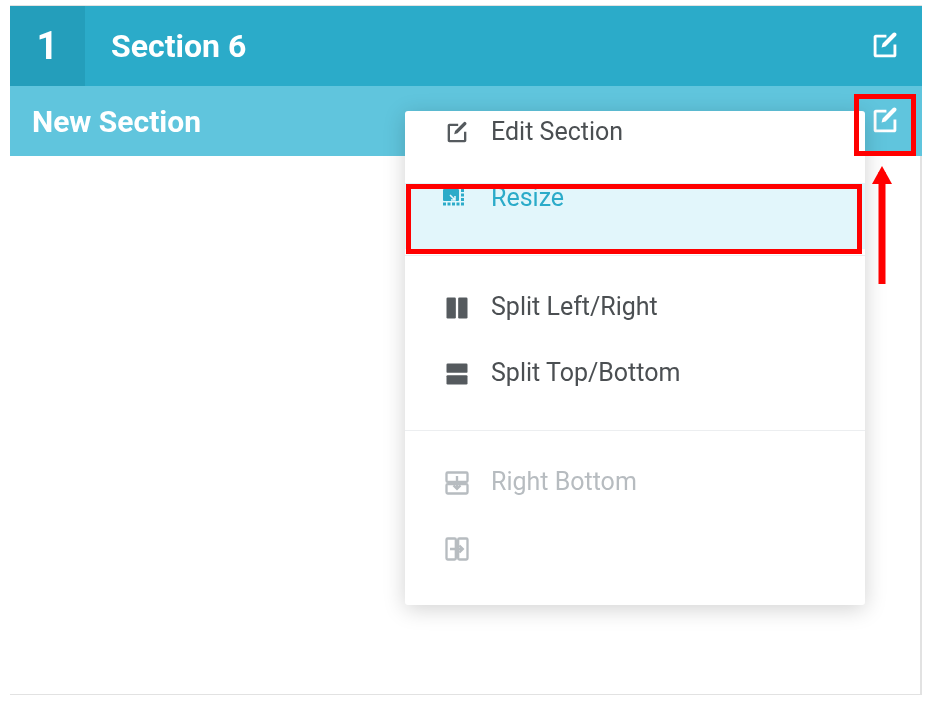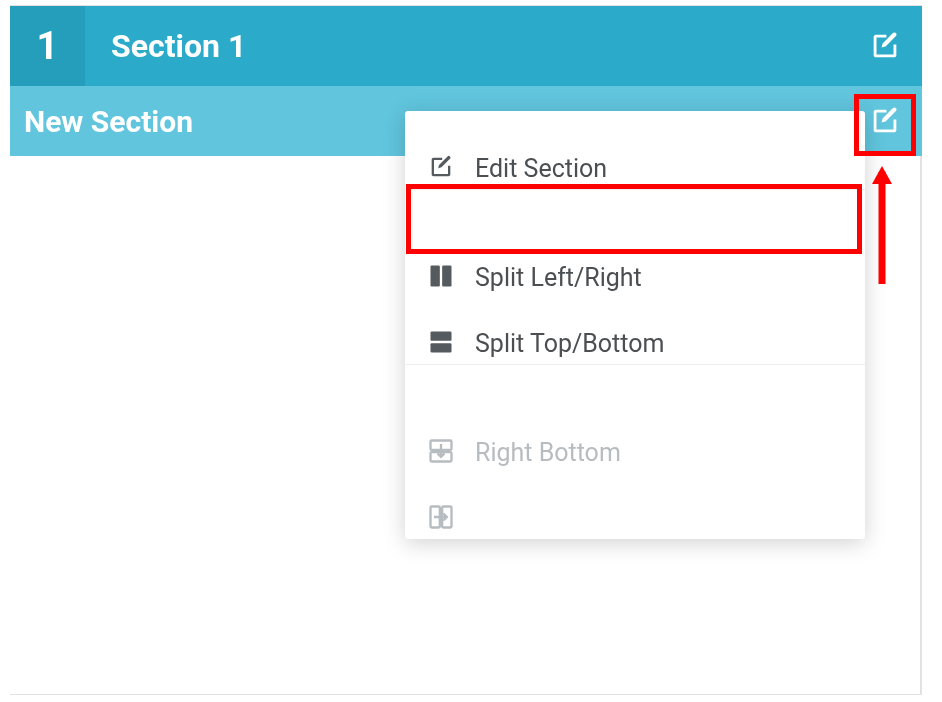--- a/index.html
+++ b/index.html
@@ -62,21 +62,21 @@
     justify-content: center;
   }
 
   
   .sub-header {
     background: #60c5dd;
     height: 70px;
     display: flex;
     align-items: center;
     position: relative;
-    padding-left: 14px;
+    padding-left: 22px;
   }
   .sub-title {
     color: #fff;
     font-size: 30px;
     font-weight: 700;
   }
   .sub-header .edit-icon-wrap {
     position: absolute;
     right: 18px;
     top: 50%;
@@ -117,23 +117,23 @@
     width: 460px;
     background: #fff;
     border-radius: 3px;
     box-shadow: 0 4px 22px rgba(0,0,0,0.18);
     z-index: 30;
     overflow: visible;
     padding: 6px 0;
   }
   .menu-item {
     display: flex;
-    align-items: flex-end;
+    align-items: flex-start;
     height: 66px;
-    padding: 0 20px;
+    padding: 0 36px;
     cursor: pointer;
     gap: 18px;
   }
   .menu-item .icon {
     width: 32px;
     height: 32px;
     display: flex;
     align-items: center;
     justify-content: center;
     flex-shrink: 0;
@@ -182,21 +182,21 @@
 </style>
 </head>
 <body>
 
 <div class="container">
 
   <div class="section-header">
     <div class="section-num-box">
       <span class="section-num">1</span>
     </div>
-    <span class="section-title">Section 1</span>
+    <span class="section-title">Section 6</span>
     <div class="edit-icon-wrap">
       <svg width="34" height="34" viewBox="0 0 24 24" fill="none">
         <path d="M4 5.5C4 4.7 4.7 4 5.5 4H13V6H6v12h12v-7h2v7.5c0 .8-.7 1.5-1.5 1.5h-13C4.7 20 4 19.3 4 18.5v-13Z" fill="#ffffff"></path>
         <path d="M19.7 2.9c.6.6.6 1.5 0 2.1l-7.3 7.3-2.8.7.7-2.8 7.3-7.3c.6-.6 1.5-.6 2.1 0Z" fill="#ffffff"></path>
       </svg>
     </div>
   </div>
 
   <div class="sub-header">
     <span class="sub-title">New Section</span>
@@ -215,20 +215,37 @@
     <div class="menu-item">
       <span class="icon">
         <svg width="28" height="28" viewBox="0 0 24 24" fill="none">
           <path d="M4 5.5C4 4.7 4.7 4 5.5 4H13V6H6v12h12v-7h2v7.5c0 .8-.7 1.5-1.5 1.5h-13C4.7 20 4 19.3 4 18.5v-13Z" fill="#555a5e"></path>
           <path d="M19.7 2.9c.6.6.6 1.5 0 2.1l-7.3 7.3-2.8.7.7-2.8 7.3-7.3c.6-.6 1.5-.6 2.1 0Z" fill="#555a5e"></path>
         </svg>
       </span>
       <span class="label">Edit Section</span>
     </div>
 
+    <div class="menu-item active">
+      <span class="icon">
+        <svg width="30" height="22" viewBox="0 0 30 22" fill="none">
+          <rect x="1" y="1" width="16" height="12" rx="1" fill="#2babc9"></rect>
+          <path d="M8 7 L13 12 M13 8 V12 H9" stroke="#e2f6fb" stroke-width="1.6" fill="none"></path>
+          <rect x="1" y="14.5" width="3" height="3" fill="#2babc9"></rect>
+          <rect x="5.5" y="14.5" width="3" height="3" fill="#2babc9"></rect>
+          <rect x="10" y="14.5" width="3" height="3" fill="#2babc9"></rect>
+          <rect x="14.5" y="14.5" width="3" height="3" fill="#2babc9"></rect>
+          <rect x="19" y="14.5" width="3" height="3" fill="#2babc9"></rect>
+          <rect x="19" y="10" width="3" height="3" fill="#2babc9"></rect>
+          <rect x="19" y="5.5" width="3" height="3" fill="#2babc9"></rect>
+          <rect x="19" y="1" width="3" height="3" fill="#2babc9"></rect>
+        </svg>
+      </span>
+      <span class="label">Resize</span>
+    </div>
 
 
     <div class="menu-divider"></div>
     <div class="menu-spacer"></div>
 
     <div class="menu-item">
       <span class="icon">
         <svg width="28" height="28" viewBox="0 0 24 24">
           <rect x="3" y="3" width="8" height="18" rx="1" fill="#555a5e"></rect>
           <rect x="13" y="3" width="8" height="18" rx="1" fill="#555a5e"></rect>

